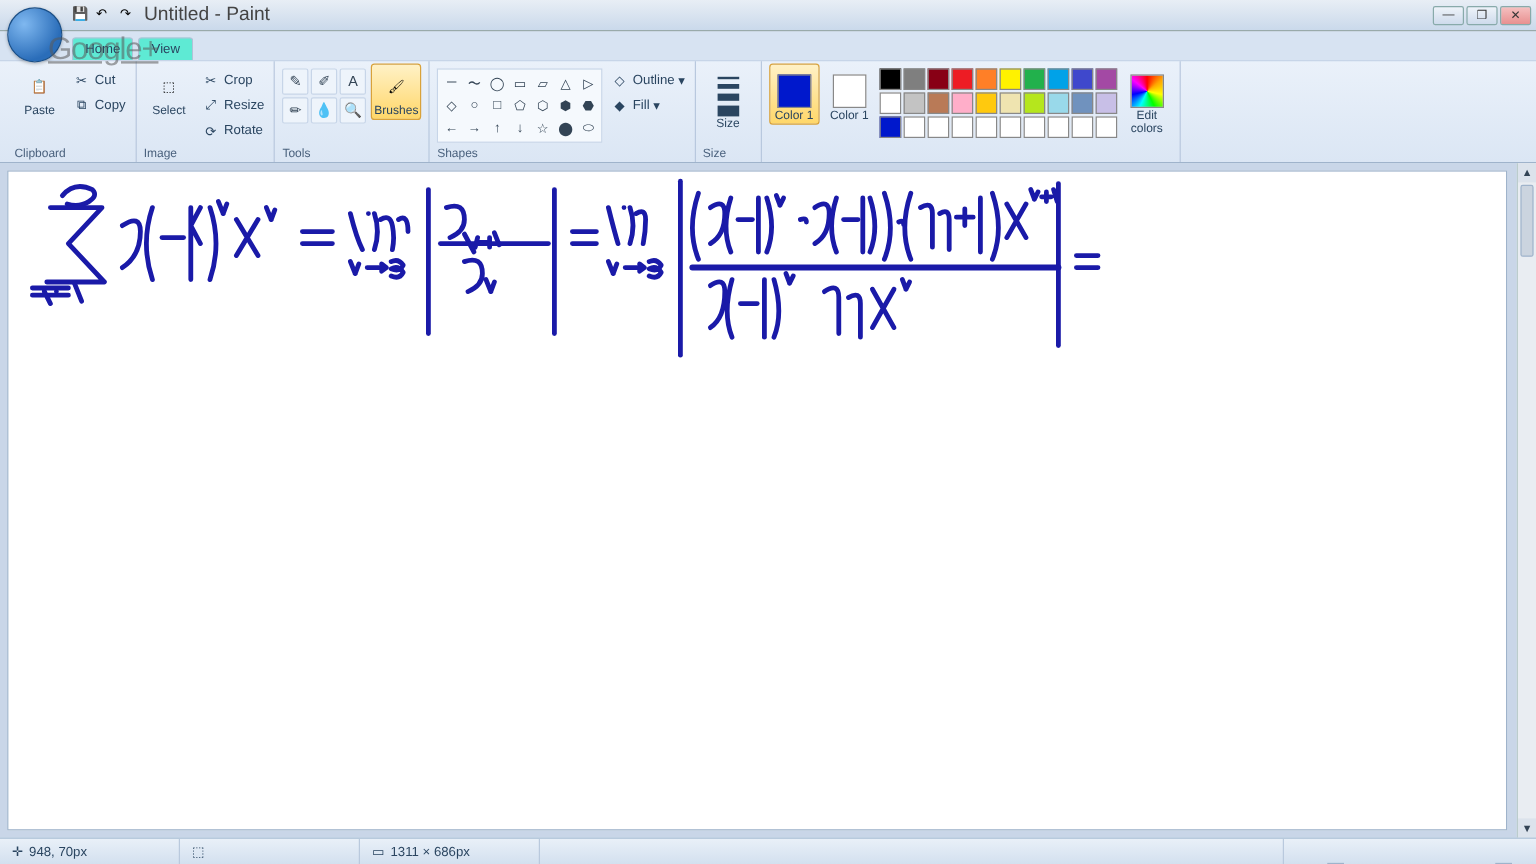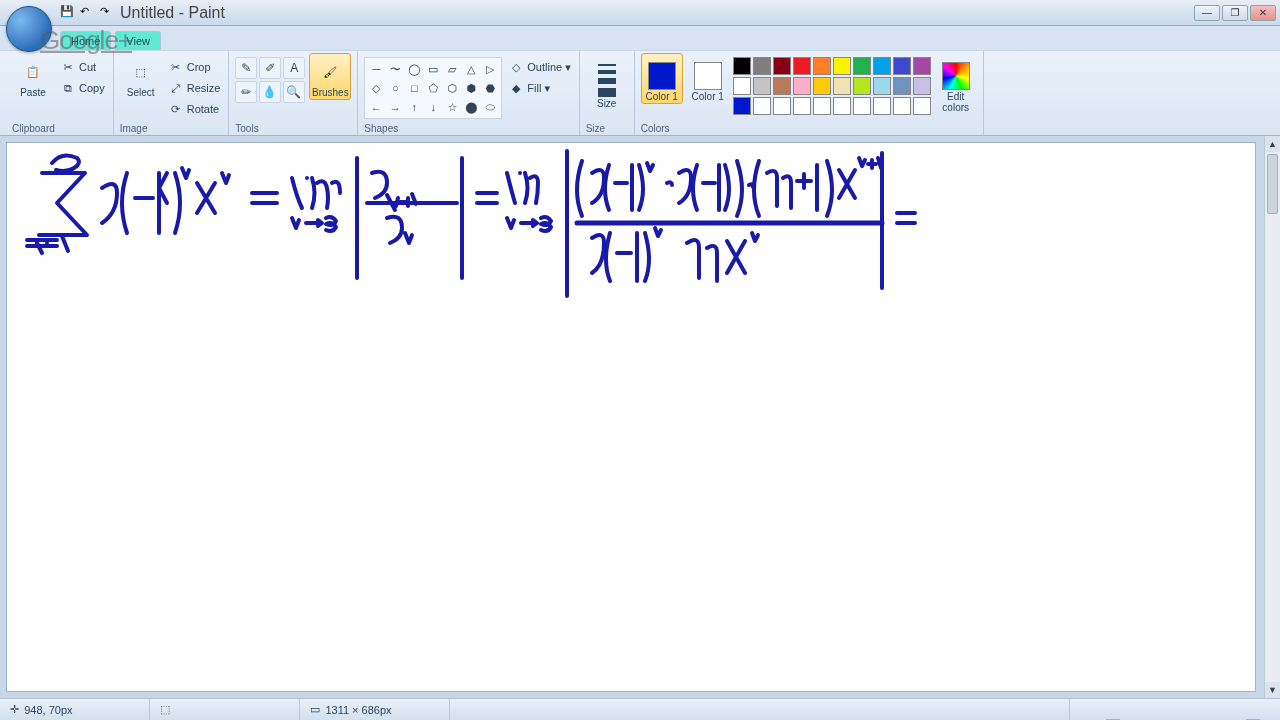--- a/index.html
+++ b/index.html
@@ -418,21 +418,20 @@
           <div class="sw" style="background: rgb(255, 255, 255);"></div>
           <div class="sw" style="background: rgb(255, 255, 255);"></div>
           <div class="sw" style="background: rgb(255, 255, 255);"></div>
         </div>
       <div class="big-btn">
         <div class="spectrum"></div>
         <div class="lbl">Edit
 colors</div>
       </div>
     </div>
-    <div class="group-label">Colors</div>
   </div>
 
 </div>
 
 <div class="workspace">
   <div class="canvas">
     <svg class="ink" width="1250" height="560">
 
       <path d="M45 20 q10 -12 25 -5 q5 5 -3 10 q-8 5 -18 2"></path>
       <path d="M35 30 L78 30 L50 60 L80 92 L32 92"></path>

